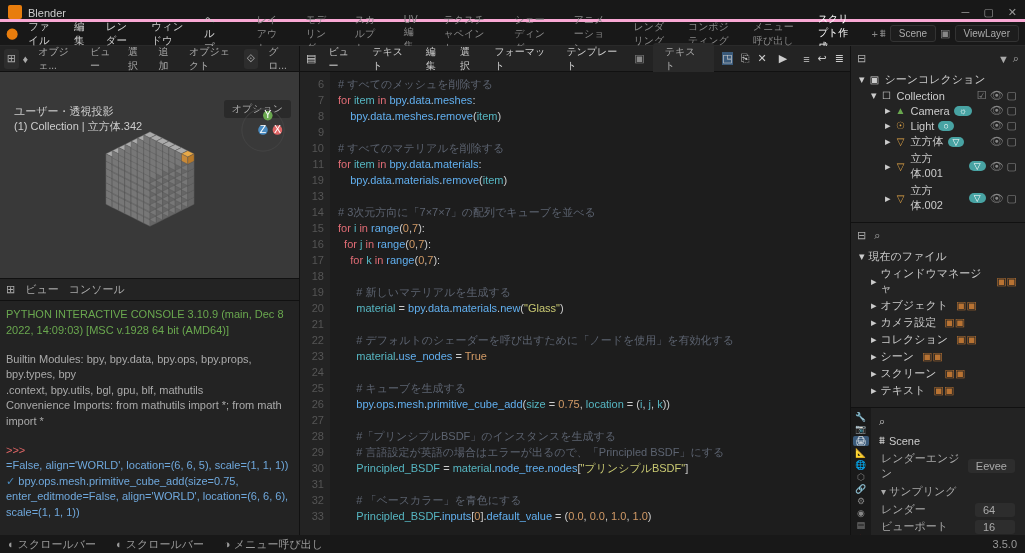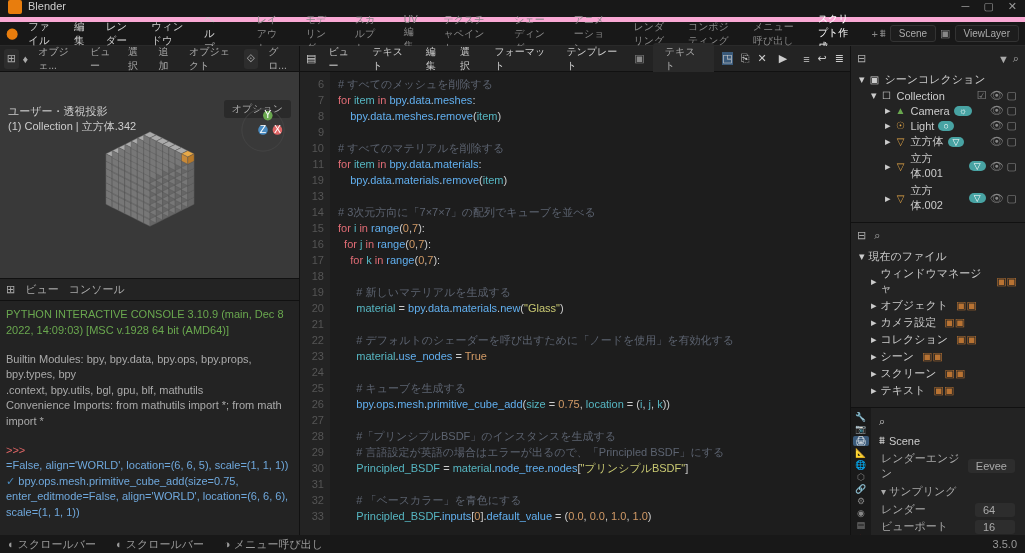--- a/index.html
+++ b/index.html
@@ -1,35 +1,35 @@
 <!DOCTYPE html>
 <html><head>
 <meta charset="utf-8">
 <style>
 *{margin:0;padding:0;box-sizing:border-box;font-family:"Segoe UI",Arial,sans-serif;font-size:11px}
 body{background:#1d1d1d;color:#ccc;width:1025px;height:553px;overflow:hidden;position:relative}
-.titlebar{height:22px;background:#181818;display:flex;align-items:flex-start;padding:0 8px;border-bottom:5px solid #f9a8d4}
+.titlebar{height:22px;background:#181818;display:flex;align-items:flex-end;padding:0 8px;border-bottom:3px solid #f9a8d4}
 .titlebar .icon{width:14px;height:14px;background:#e87d0d;border-radius:2px;margin-right:6px}
 .titlebar .winbtns{margin-left:auto;display:flex;gap:14px;color:#999}
 .menubar{height:24px;background:#181818;display:flex;align-items:center;padding:2px 6px;gap:2px;border-bottom:1px solid #2a2a2a}
 .menubar .item{padding:2px 8px;color:#ccc;cursor:pointer;font-size:10.5px}
 .tabs{display:flex;align-items:center;gap:2px;margin-left:12px}
 .tab{padding:3px 10px;color:#888;font-size:10px;border-radius:3px 3px 0 0}
 .tab.active{color:#fff;border-bottom:2px solid #4a8bc0}
 .scene-select{display:flex;align-items:center;gap:4px;margin-left:auto}
 .scene-select .box{background:#1d1d1d;border:1px solid #333;padding:2px 8px;border-radius:3px;color:#aaa;font-size:10px}
 .main{display:flex;height:calc(100% - 64px)}
 .col-left{width:300px;display:flex;flex-direction:column;border-right:1px solid #111}
 .col-mid{flex:1;display:flex;flex-direction:column;border-right:1px solid #111;min-width:0}
 .col-right{width:174px;display:flex;flex-direction:column}
 .toolbar{height:26px;background:#232323;display:flex;align-items:center;padding:2px 4px;gap:4px;border-bottom:1px solid #111}
 .toolbar .btn{padding:2px 6px;color:#aaa;font-size:10px;border-radius:3px}
 .toolbar .iconbtn{width:20px;height:20px;display:flex;align-items:center;justify-content:center;color:#aaa;border-radius:3px;background:#2d2d2d}
 .viewport{flex:1;position:relative;background:#393939;min-height:0}
-.vp-info{position:absolute;top:32px;left:8px;color:#ccc;font-size:10px;line-height:1.4}
+.vp-info{position:absolute;top:32px;left:14px;color:#ccc;font-size:10px;line-height:1.4}
 .vp-gizmo{position:absolute;top:34px;right:12px;width:48px;height:48px}
 .console{height:48%;background:#232323;border-top:1px solid #111;display:flex;flex-direction:column;min-height:0}
 .console-head{height:22px;background:#232323;display:flex;align-items:center;padding:2px 6px;color:#aaa;font-size:10px;gap:10px}
 .console-body{flex:1;padding:6px;overflow:hidden;font-family:Consolas,monospace;font-size:10px;line-height:1.4}
 .console-body .info{color:#6aa84f}
 .console-body .mod{color:#aaa}
 .console-body .prompt{color:#e06666}
 .console-body .out{color:#6fa8dc}
 .editor-head{height:26px;background:#232323;display:flex;align-items:center;padding:2px 6px;gap:8px;border-bottom:1px solid #111}
 .editor-head .item{color:#ccc;font-size:10px;padding:2px 4px}

